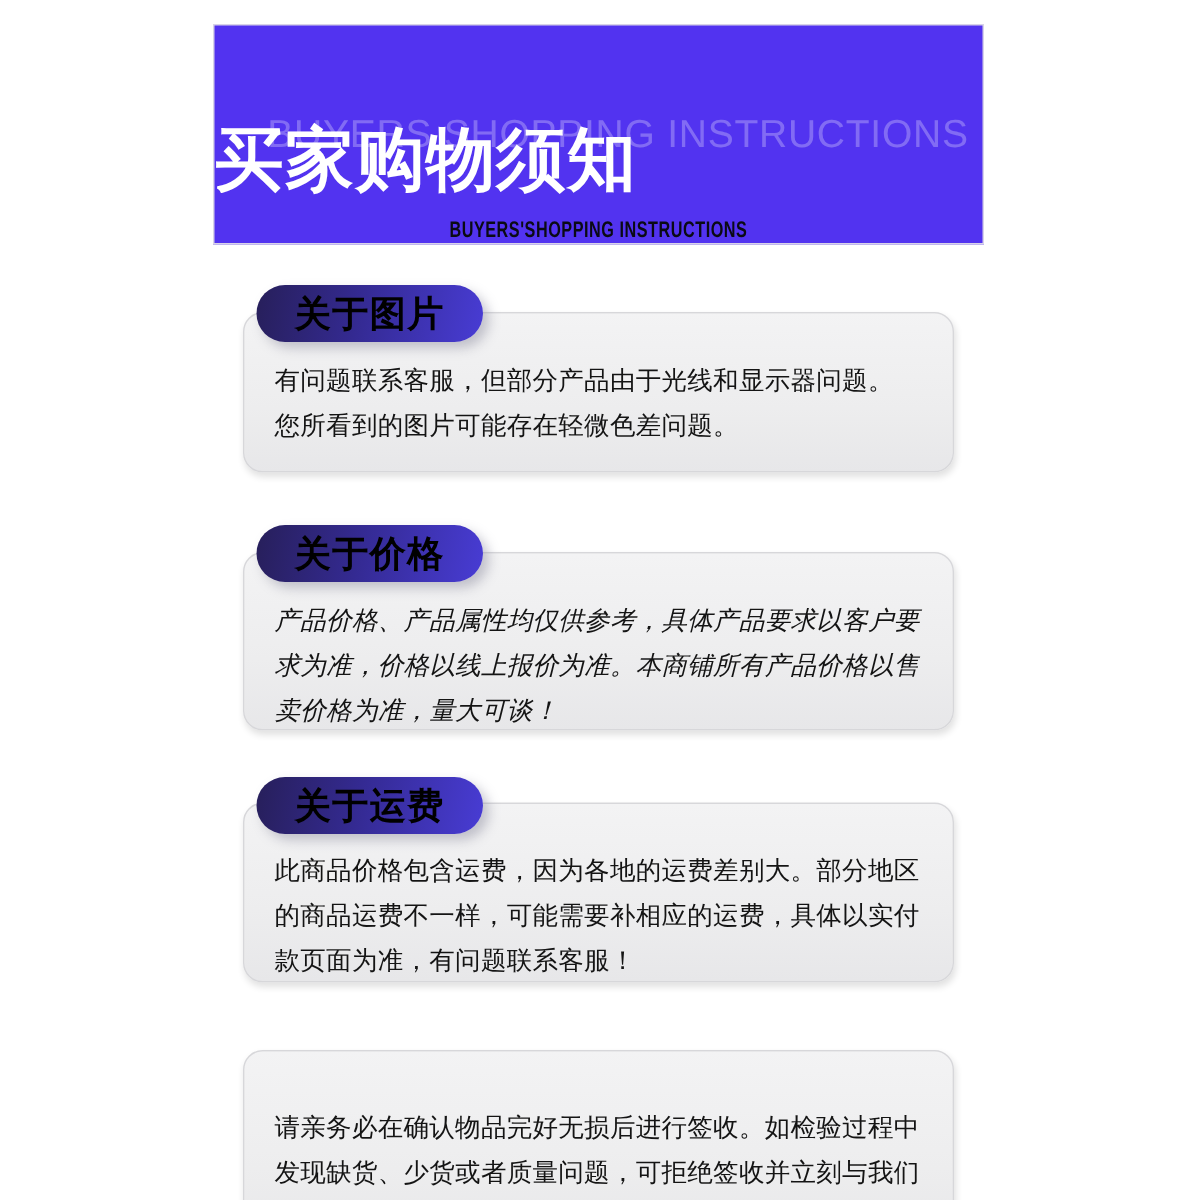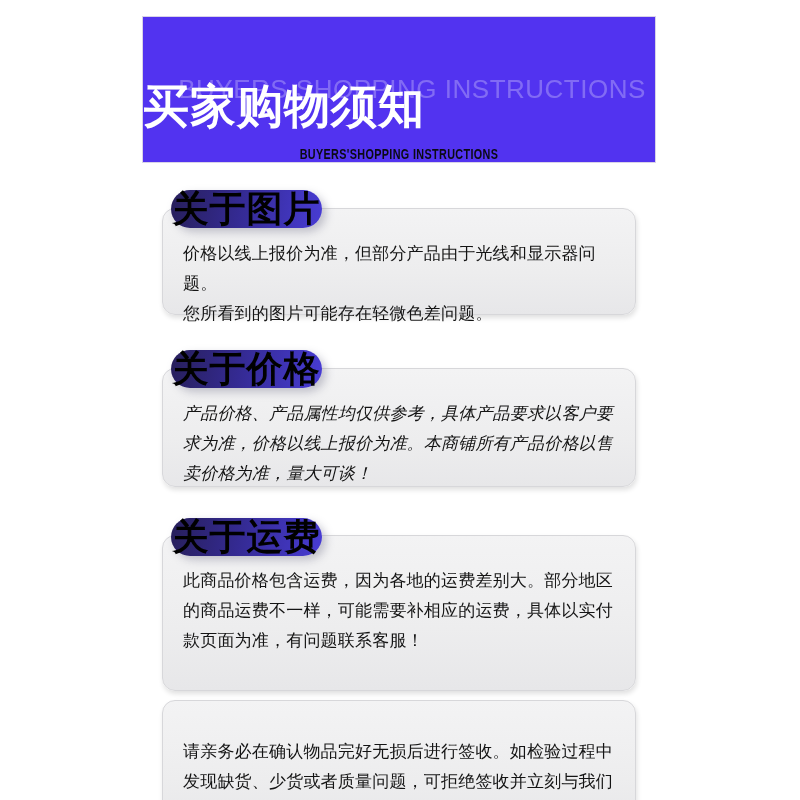--- a/index.html
+++ b/index.html
@@ -47,39 +47,39 @@
   .sec-2 { top:350px; }
   .sec-3 { top:518px; }
   .sec-4 { top:683px; }
   .pill {
     position:relative; z-index:2;
     margin-left:9px; width:151px; height:38px;
     border-radius:19px;
     display:flex; align-items:center; justify-content:center;
     background:linear-gradient(100deg, #271f5a 0%, #342a92 45%, #483cd4 100%);
     box-shadow:4px 4px 8px rgba(130,130,150,0.45);
-    font-size:36px; font-weight:bold; color:#000;
+    font-size:24px; font-weight:bold; color:#000;
     letter-spacing:1px;
   }
   .card {
     position:absolute; z-index:1; left:0; top:17px; width:474px;
     background:linear-gradient(180deg, #f3f3f4 0%, #ededee 60%, #e7e7e9 100%);
     border:1px solid #d7d7da;
     border-radius:13px;
     box-shadow:1px 3px 5px rgba(0,0,0,0.12);
   }
   .card p {
     padding:30px 14px 0 20px;
     font-size:17px; line-height:30px; letter-spacing:0.2px;
     color:#141414;
     white-space:pre-line;
   }
   .sec-1 .card { top:18px; height:107px; }
   .sec-2 .card { top:18px; height:119px;font-style:italic; }
-  .sec-3 .card { height:156px; }
+  .sec-3 .card { height:120px; }
   .sec-4 .card { height:132px; }
   .sec-4 .card p { padding-top:36px; }
 </style>
 </head>
 <body>
 
 <div class="page">
 
   <header class="banner">
     <div class="banner-watermark">BUYERS SHOPPING INSTRUCTIONS</div>
@@ -87,21 +87,21 @@
     <div class="banner-subtitle">
       <span>BUYERS'SHOPPING INSTRUCTIONS</span>
     </div>
   </header>
 
   <section class="notice-section sec-1">
     <div class="pill">
       <span>关于图片</span>
     </div>
     <div class="card">
-      <p>价格以线上报价为准，但部分产品由于光线和显示器问题。
+      <p>有问题联系客服，但部分产品由于光线和显示器问题。
 您所看到的图片可能存在轻微色差问题。</p>
     </div>
   </section>
 
   <section class="notice-section sec-2">
     <div class="pill">
       <span>关于价格</span>
     </div>
     <div class="card">
       <p>产品价格、产品属性均仅供参考，具体产品要求以客户要

